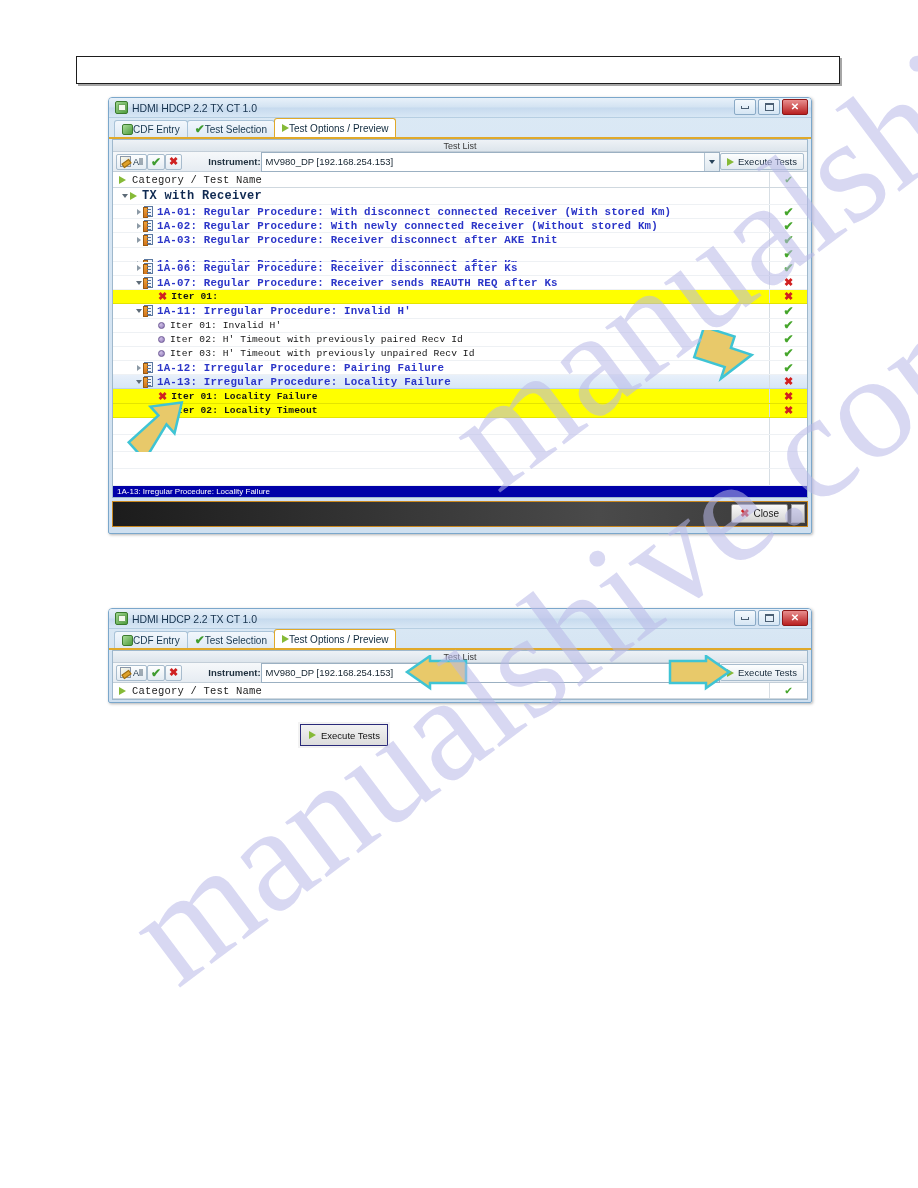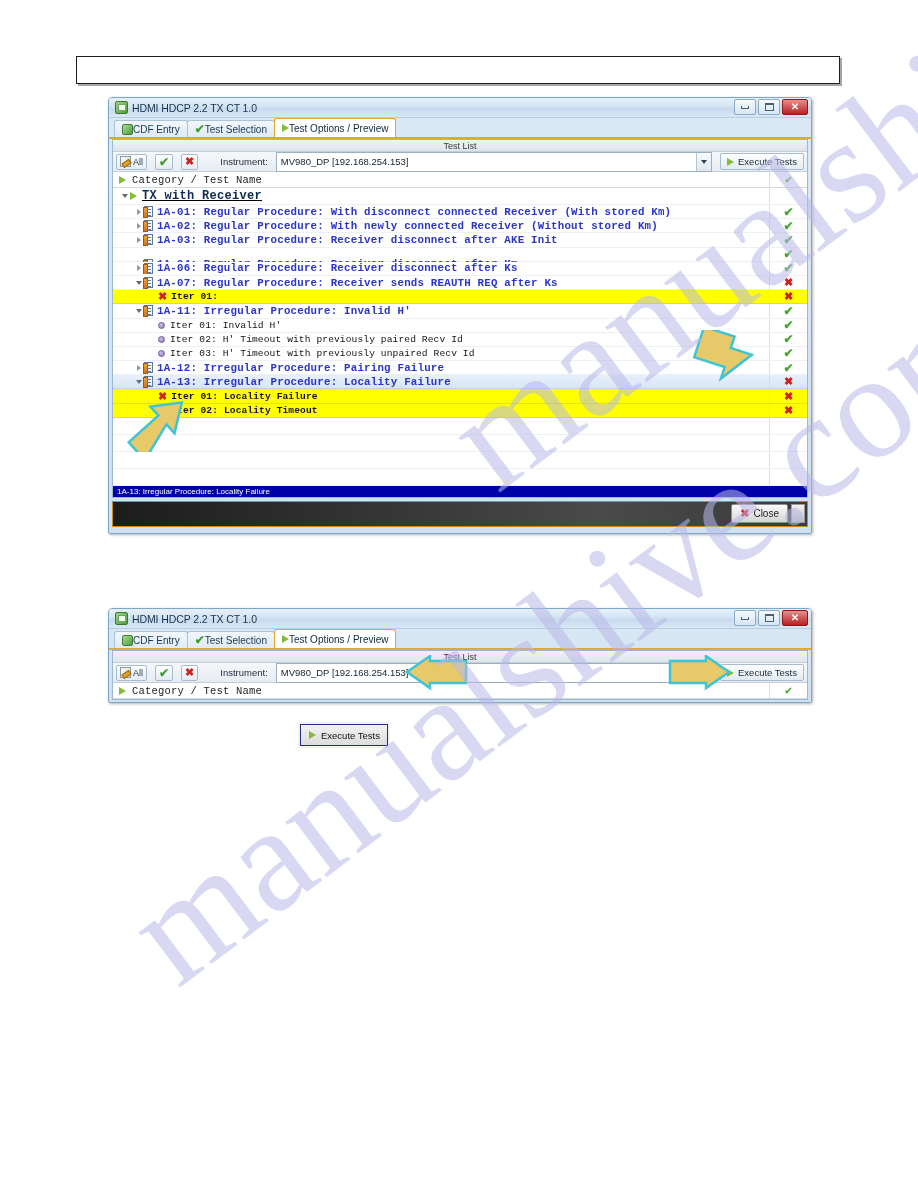--- a/index.html
+++ b/index.html
@@ -106,40 +106,40 @@
 
   
   .client { background:#ffffff; margin:0 3px 3px 3px; border:1px solid #9fb8cc; }
 
   .testlist-cap {
     height:12px; font-size:9px; color:#3a3a3a; text-align:center;
     background:linear-gradient(to bottom,#eef2f6,#dde5ec);
     border-bottom:1px solid #c3ced8; line-height:12px;
   }
   .toolbar {
-    height:20px; display:flex; align-items:center; gap:8px; padding:1px 3px;
+    height:20px; display:flex; align-items:center; gap:0; padding:1px 3px;
     background:linear-gradient(to bottom,#f6f8fa,#e6ecf2);
     border-bottom:1px solid #c3ced8;
   }
   .tbtn {
     height:16px; min-width:16px; padding:0 3px; display:flex; align-items:center; gap:2px;
     border:1px solid #a8bccd; border-radius:2px;
     background:linear-gradient(to bottom,#fdfefe,#e4ecf3);
     font-size:9px; color:#1b3347;
   }
   .pencil-ico{
     width:11px;height:11px;background:linear-gradient(135deg,#fdfbe8,#cfd8e6);
     border:1px solid #8a97a8;position:relative;
   }
   .pencil-ico:after{
     content:"";position:absolute;right:-1px;top:4px;width:7px;height:3px;
     background:#e0a22b;border:1px solid #9a6c14;transform:rotate(-35deg);
   }
   .xred { color:#cf2222; font-size:11px; font-weight:bold; line-height:1; }
-  .tb-label { font-size:9.5px; color:#20313f; margin-left:14px; }
+  .tb-label { font-size:9.5px; color:#20313f; margin-left:26px;font-weight:bold; }
   .combo {
     flex:1; height:20px; display:flex; align-items:center;
     border:1px solid #9bb0c2; background:#ffffff;
     font-size:9.5px; color:#13222e; padding:0 4px; position:relative;
   }
   .combo .arrow {
     position:absolute; right:0; top:0; width:15px; height:100%;
     background:linear-gradient(to bottom,#f7fafc,#dfe8ef);
     border-left:1px solid #b4c5d3; display:flex; align-items:center; justify-content:center;
   }
@@ -155,21 +155,21 @@
   .grid { position:relative; background:#fff; }
   .grid-head {
     display:flex; height:16px; align-items:center;
     background:#ffffff; border-bottom:1px solid #cfd8df;
     font-family:"Liberation Mono", monospace; font-size:10.5px; color:#1d1d1d;
   }
   .row {
     display:flex; align-items:center; height:14.2px; position:relative;
     border-bottom:1px solid #eef1f4; background:#fff;
   }
-  .row.cat  { height:17px;text-decoration:underline; }
+  .row.cat  { height:17px; }
   .row.hl   { background:#ffff00; border-bottom:1px solid #e4e400; }
   .row.sel  { background:linear-gradient(to bottom,#e8f0fa,#d7e6f6); border-bottom:1px solid #bcd3ea;}
   .row.empty{ height:17px; }
   .cell-name { flex:1; display:flex; align-items:center; overflow:hidden; white-space:nowrap; }
   .cell-stat {
     width:38px; flex:0 0 38px; display:flex; align-items:center; justify-content:center;
     border-left:1px solid #d7dee4; align-self:stretch;
   }
   .expander {
     width:11px; flex:0 0 11px; display:flex; align-items:center; justify-content:center;

